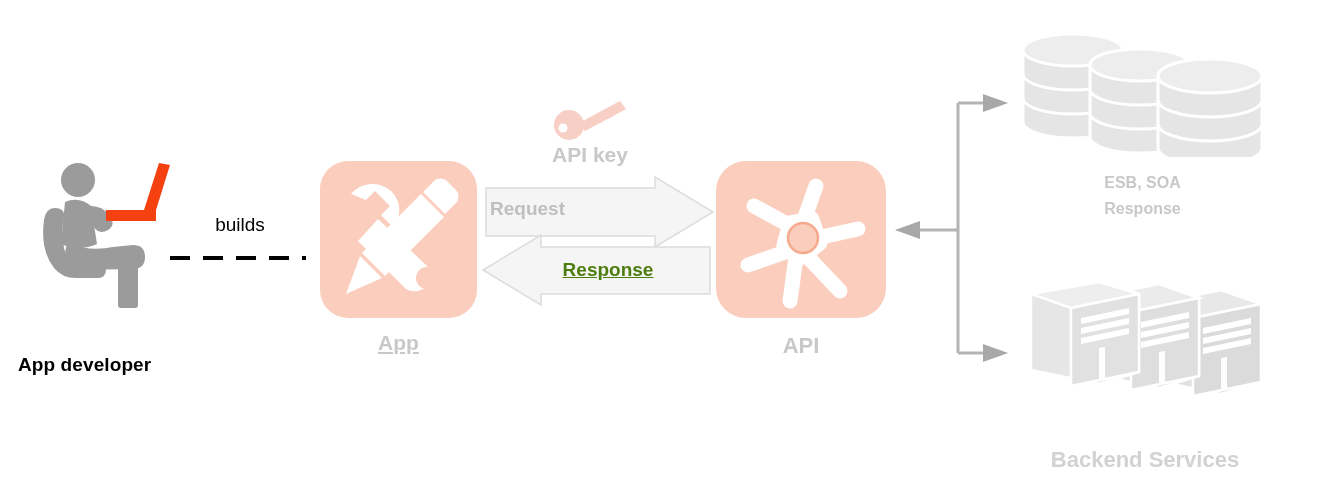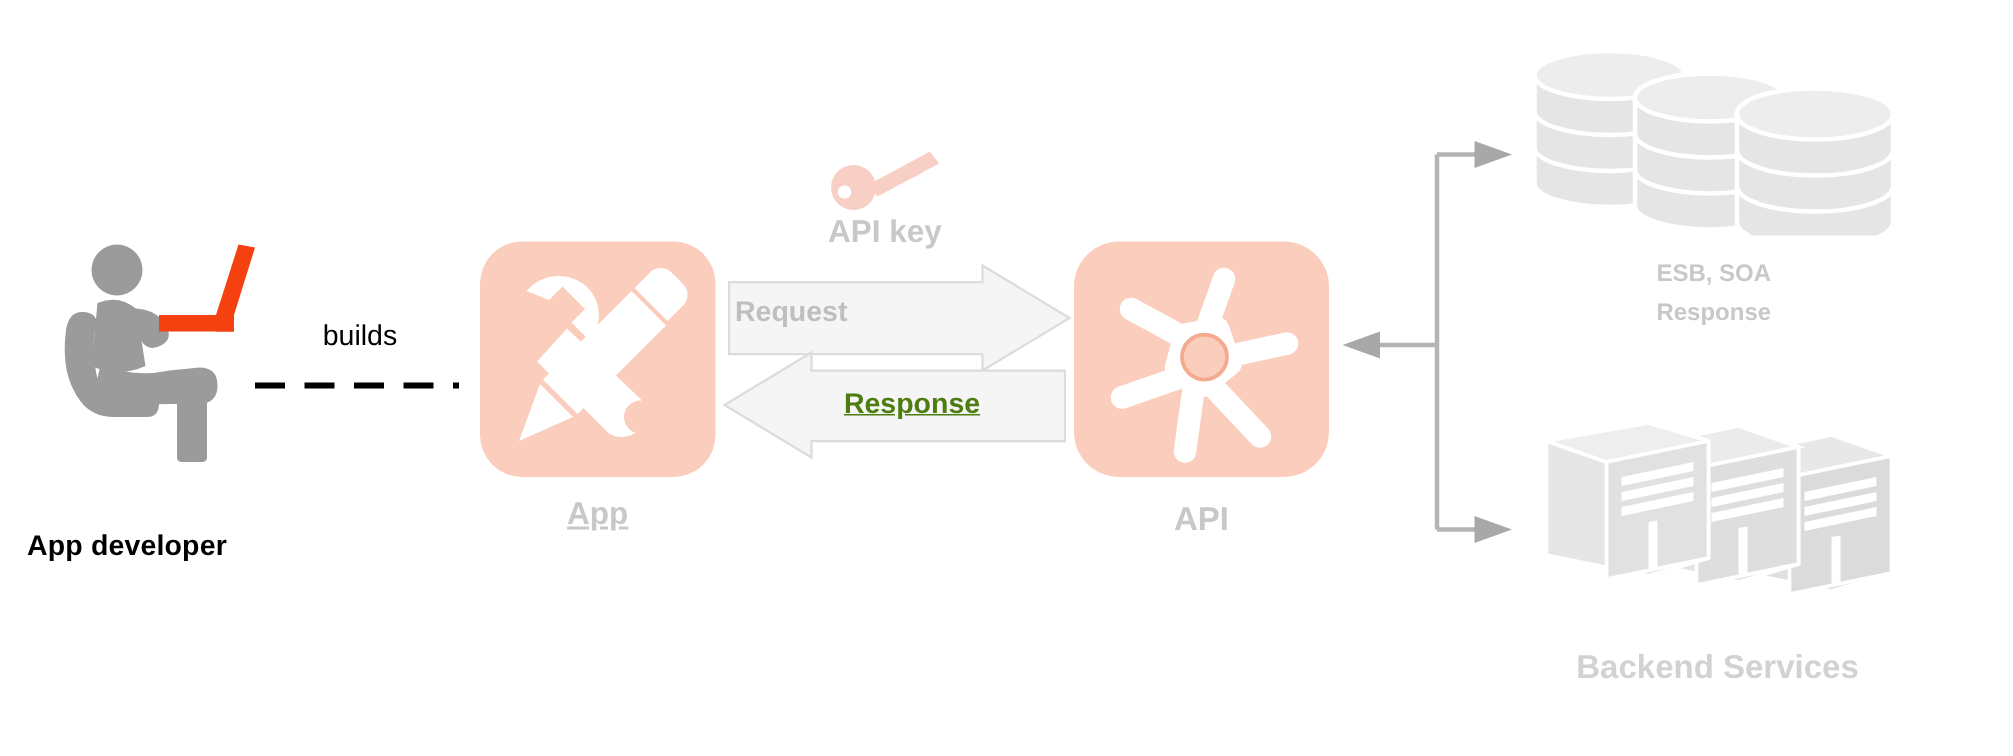--- a/index.html
+++ b/index.html
@@ -83,21 +83,21 @@
   #db-icon { left: 1018px; top: 32px; width: 250px; height: 125px; }
   #db-label {
     left: 1010px; top: 170px; width: 265px;
     font-size: 16px; font-weight: bold; color: #C8C8C8;
     text-align: center; line-height: 26px;
   }
 
   
   #srv-icon { left: 1025px; top: 282px; width: 240px; height: 120px; }
   #srv-label {
-    left: 1000px; top: 432px; width: 290px;
+    left: 1000px; top: 447px; width: 290px;
     font-size: 22px; font-weight: bold; color: #D2D2D2; text-align: center;
   }
 </style>
 </head>
 <body>
 
 <div id="canvas">
 
   <div class="abs" id="dev-figure">
     <svg width="140" height="150" viewBox="0 0 140 150" xmlns="http://www.w3.org/2000/svg">

